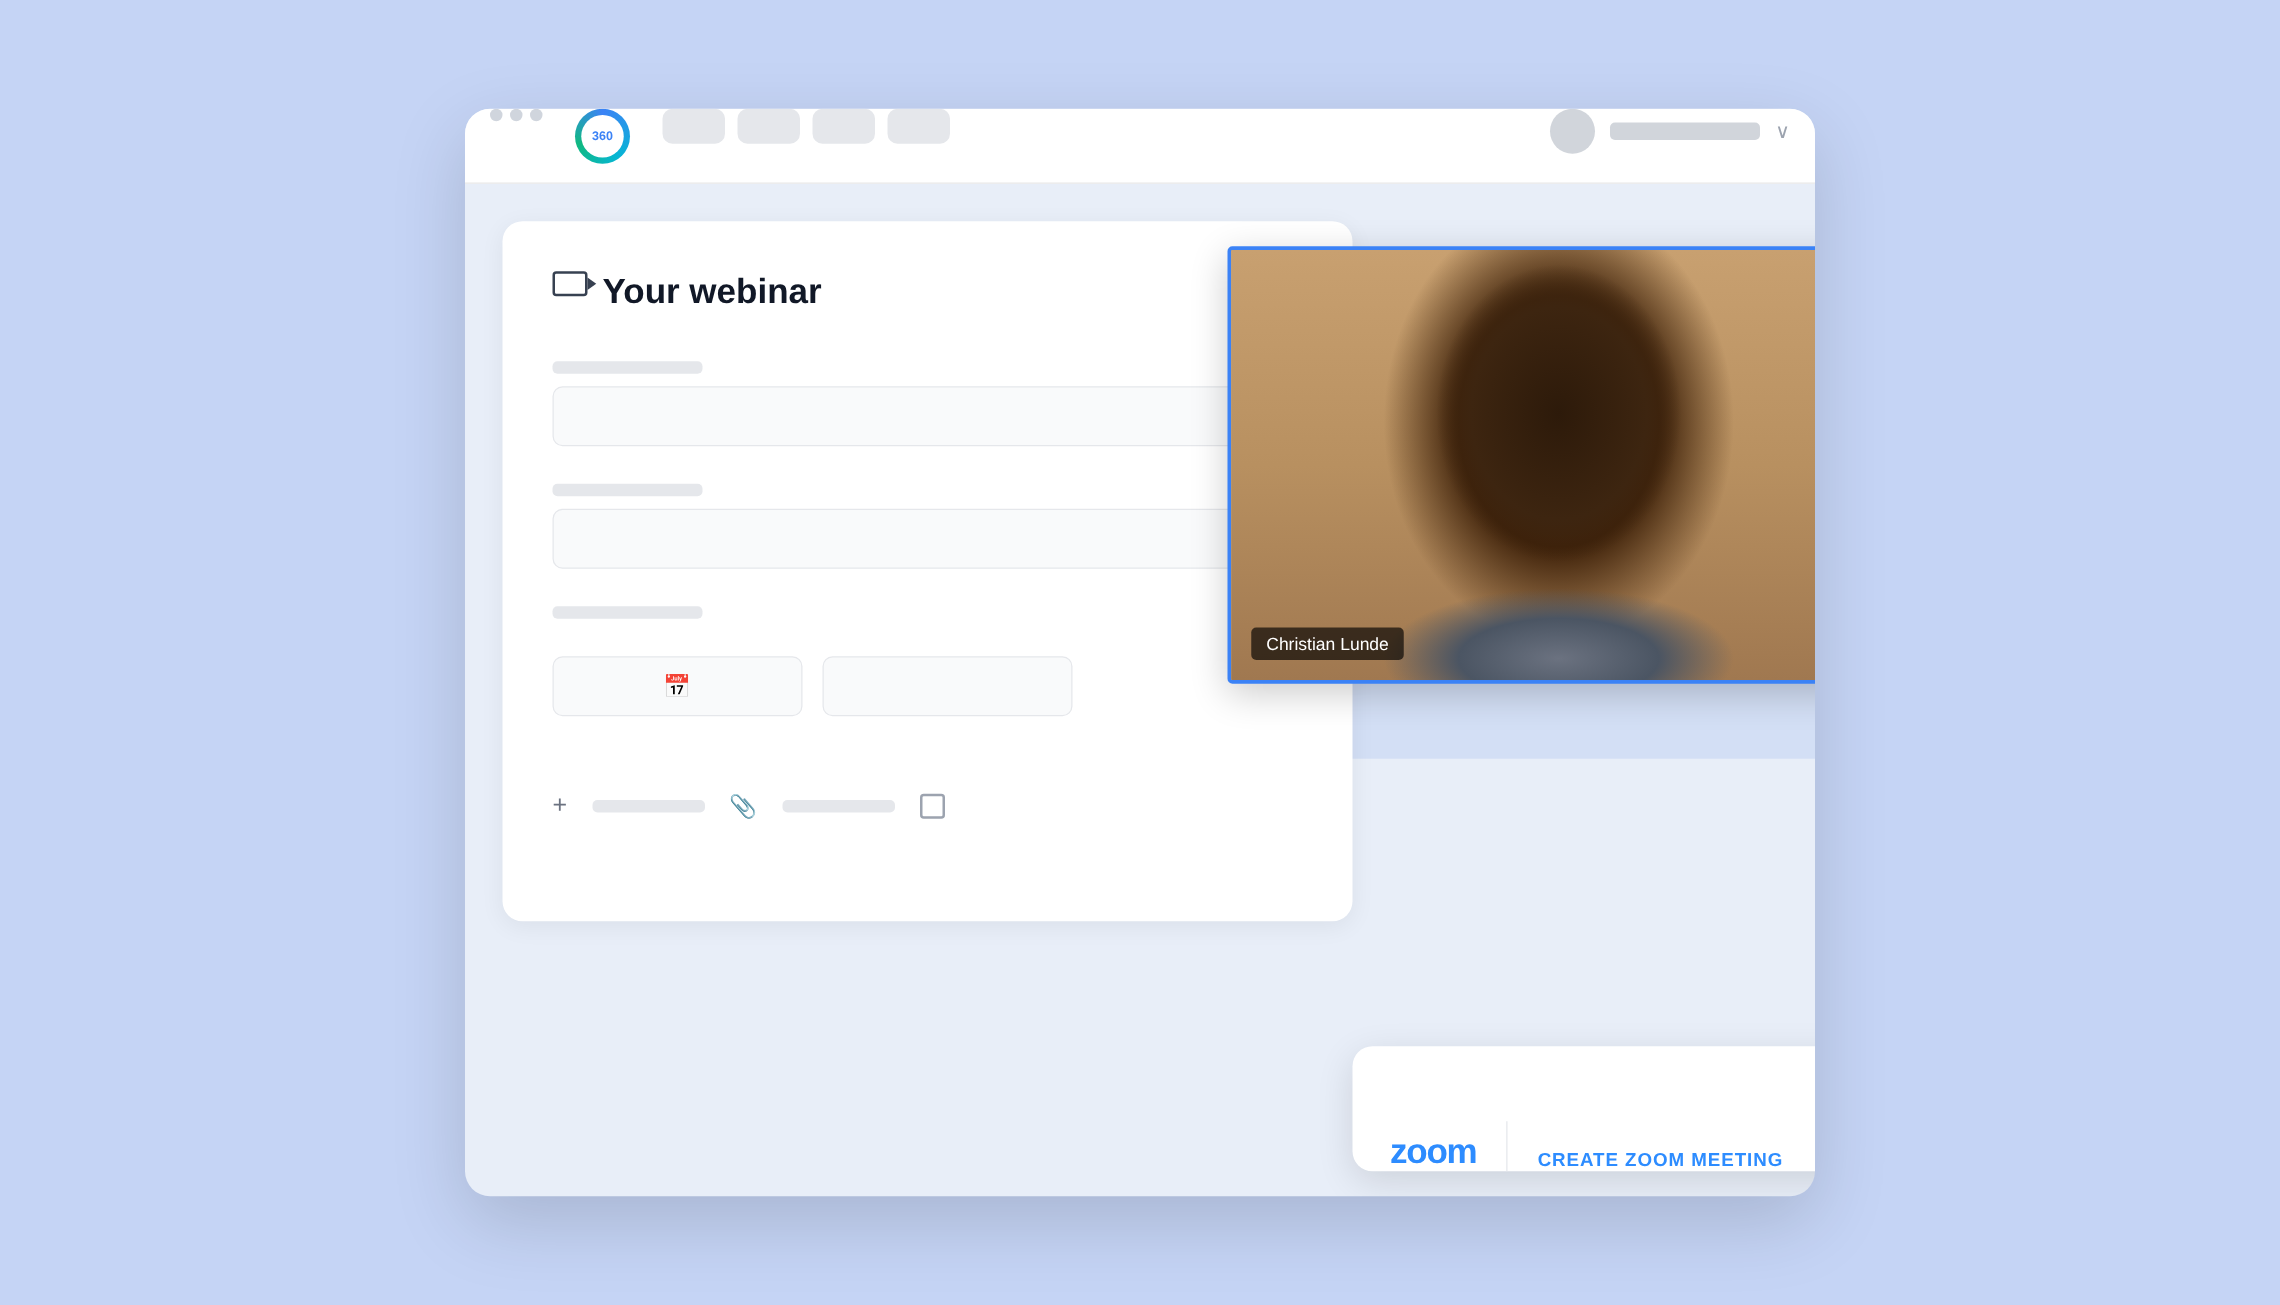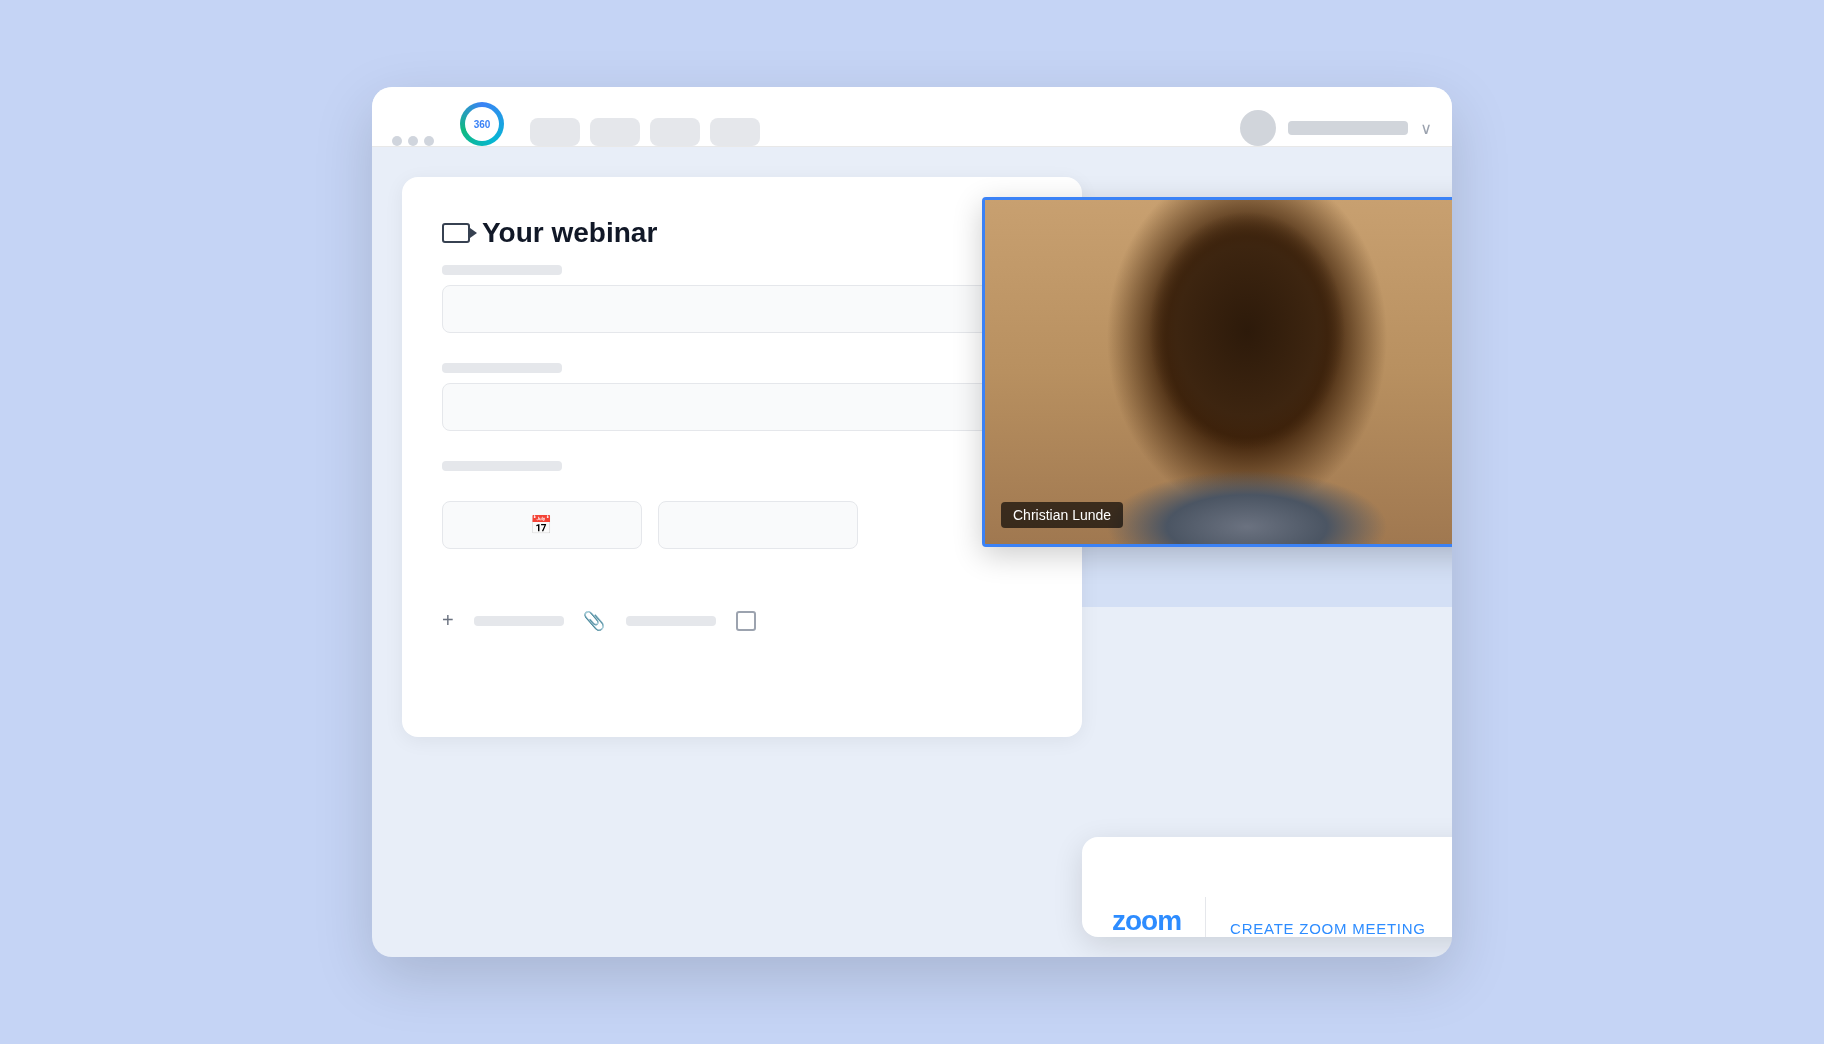--- a/index.html
+++ b/index.html
@@ -22,21 +22,21 @@
       border-radius: 20px;
       box-shadow: 0 20px 60px rgba(0,0,0,0.15);
       overflow: hidden;
       position: relative;
     }
 
     .browser-titlebar {
       background: #ffffff;
       height: 60px;
       display: flex;
-      align-items: flex-end;
+      align-items: flex-start;
       padding: 0 20px;
       gap: 16px;
       border-bottom: 1px solid #e8e8e8;
     }
 
     .browser-dots {
       display: flex;
       gap: 6px;
       margin-right: 10px;
     }
@@ -126,23 +126,23 @@
       border-radius: 16px;
       padding: 40px;
       width: 680px;
       min-height: 560px;
       position: relative;
       box-shadow: 0 4px 20px rgba(0,0,0,0.06);
     }
 
     .webinar-title-row {
       display: flex;
-      align-items: center;
+      align-items: flex-start;
       gap: 12px;
-      margin-bottom: 16px;
+      margin-bottom: 40px;
     }
 
     .video-icon {
       width: 28px;
       height: 20px;
       border: 2px solid #374151;
       border-radius: 3px;
       position: relative;
       display: flex;
       align-items: center;
@@ -339,21 +339,21 @@
     }
 
     .divider-v {
       width: 1px;
       height: 40px;
       background: #e5e7eb;
     }
 
     .create-zoom-btn {
       font-size: 15px;
-      font-weight: 400;
+      font-weight: 700;
       color: #2D8CFF;
       letter-spacing: 0.05em;
       cursor: pointer;
       text-transform: uppercase;
     }
 
     
     .shadow-overlay {
       position: absolute;
       top: 80px;

